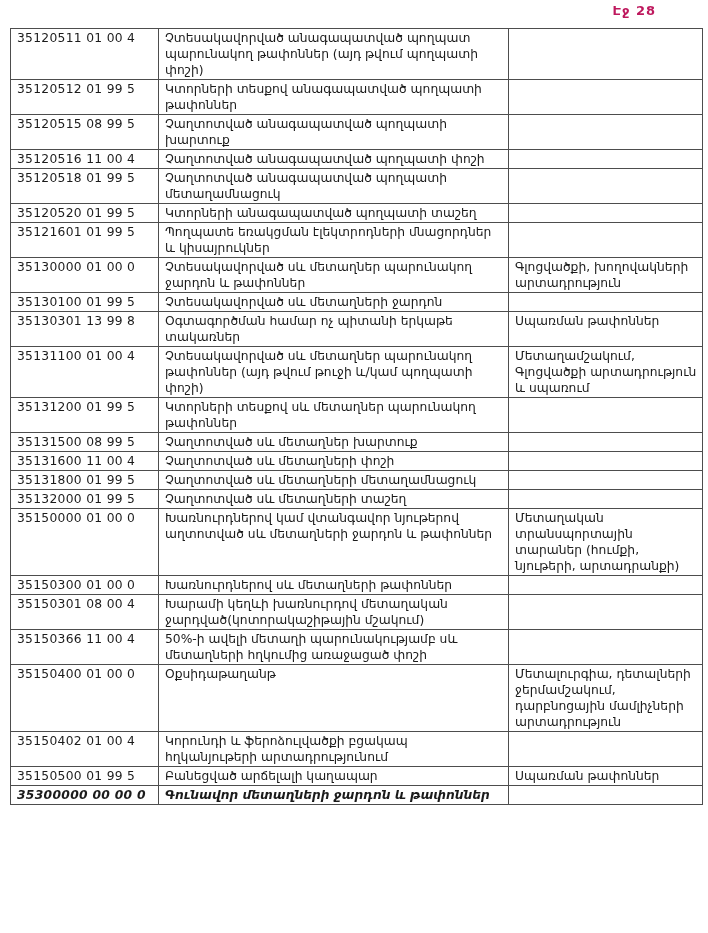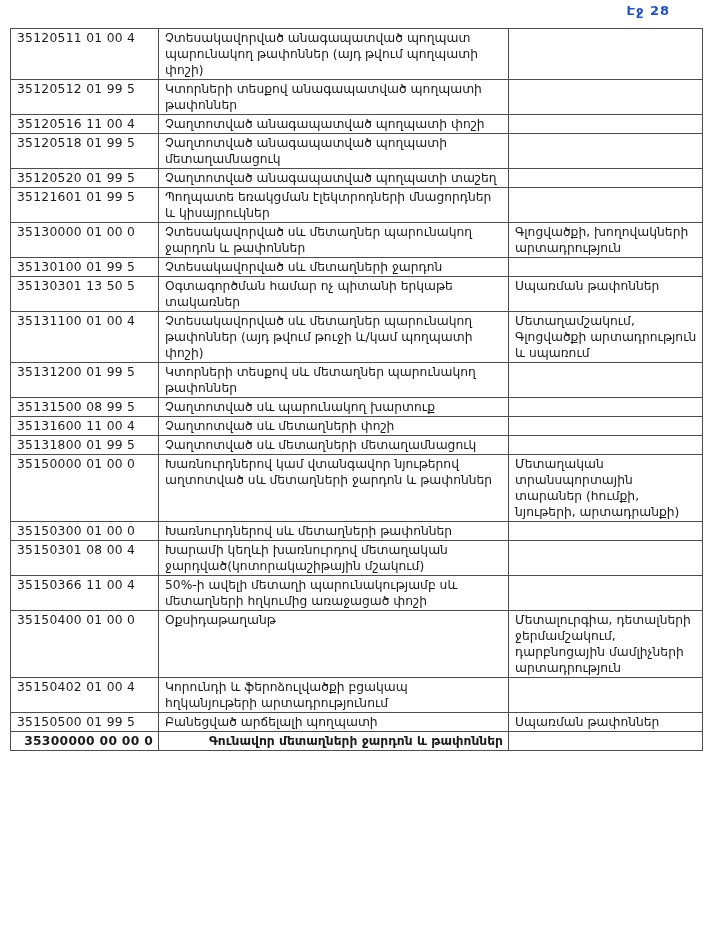--- a/index.html
+++ b/index.html
@@ -11,25 +11,25 @@
     width: 708px;
     height: 933px;
     position: relative;
     font-family: "DejaVu Sans", sans-serif;
     color: #1b1b1b;
     -webkit-font-smoothing: antialiased;
   }
   .page-label {
     position: absolute;
     top: 3px;
-    right: 38px;
+    right: 52px;
     font-size: 13px;
     font-weight: bold;
     letter-spacing: 1px;
-    color: #1d4ed8;
+    color: #be185d;
   }
   table.waste-table {
     position: absolute;
     top: 28px;
     left: 10px;
     width: 692px;
     border-collapse: collapse;
     table-layout: fixed;
     font-size: 12.3px;
     line-height: 16px;
@@ -41,21 +41,21 @@
     padding: 1px 5px 1px 6px;
     overflow: hidden;
   }
   td.code {
     padding-left: 12px;
     white-space: nowrap;
     letter-spacing: 0.3px;
   }
   tr.emphasis td {
     font-weight: bold;
-    text-align: right;
+    font-style: italic;
   }
   col.c1 { width: 148px; }
   col.c2 { width: 350px; }
   col.c3 { width: 194px; }
 </style>
 </head>
 <body>
 
 <div class="page-label">Էջ 28</div>
 
@@ -70,77 +70,87 @@
     <td class="code">35120511 01 00 4</td>
     <td class="desc">Չտեսակավորված անագապատված պողպատ պարունակող թափոններ (այդ թվում պողպատի փոշի)</td>
     <td class="note"></td>
   </tr>
       <tr>
     <td class="code">35120512 01 99 5</td>
     <td class="desc">Կտորների տեսքով անագապատված պողպատի թափոններ</td>
     <td class="note"></td>
   </tr>
       <tr>
+    <td class="code">35120515 08 99 5</td>
+    <td class="desc">Չաղտոտված անագապատված պողպատի խարտուք</td>
+    <td class="note"></td>
+  </tr>
+      <tr>
     <td class="code">35120516 11 00 4</td>
     <td class="desc">Չաղտոտված անագապատված պողպատի փոշի</td>
     <td class="note"></td>
   </tr>
       <tr>
     <td class="code">35120518 01 99 5</td>
     <td class="desc">Չաղտոտված անագապատված պողպատի մետաղամնացուկ</td>
     <td class="note"></td>
   </tr>
       <tr>
     <td class="code">35120520 01 99 5</td>
-    <td class="desc">Չաղտոտված անագապատված պողպատի տաշեղ</td>
+    <td class="desc">Կտորների անագապատված պողպատի տաշեղ</td>
     <td class="note"></td>
   </tr>
       <tr>
     <td class="code">35121601 01 99 5</td>
     <td class="desc">Պողպատե եռակցման էլեկտրոդների մնացորդներ և կիսայրուկներ</td>
     <td class="note"></td>
   </tr>
       <tr>
     <td class="code">35130000 01 00 0</td>
     <td class="desc">Չտեսակավորված սև մետաղներ պարունակող ջարդոն և թափոններ</td>
     <td class="note">Գլոցվածքի, խողովակների արտադրություն</td>
   </tr>
       <tr>
     <td class="code">35130100 01 99 5</td>
     <td class="desc">Չտեսակավորված սև մետաղների ջարդոն</td>
     <td class="note"></td>
   </tr>
       <tr>
-    <td class="code">35130301 13 50 5</td>
+    <td class="code">35130301 13 99 8</td>
     <td class="desc">Օգտագործման համար ոչ պիտանի երկաթե տակառներ</td>
     <td class="note">Սպառման թափոններ</td>
   </tr>
       <tr>
     <td class="code">35131100 01 00 4</td>
     <td class="desc">Չտեսակավորված սև մետաղներ պարունակող թափոններ (այդ թվում թուջի և/կամ պողպատի փոշի)</td>
     <td class="note">Մետաղամշակում, Գլոցվածքի արտադրություն և սպառում</td>
   </tr>
       <tr>
     <td class="code">35131200 01 99 5</td>
     <td class="desc">Կտորների տեսքով սև մետաղներ պարունակող թափոններ</td>
     <td class="note"></td>
   </tr>
       <tr>
     <td class="code">35131500 08 99 5</td>
-    <td class="desc">Չաղտոտված սև պարունակող խարտուք</td>
+    <td class="desc">Չաղտոտված սև մետաղներ խարտուք</td>
     <td class="note"></td>
   </tr>
       <tr>
     <td class="code">35131600 11 00 4</td>
     <td class="desc">Չաղտոտված սև մետաղների փոշի</td>
     <td class="note"></td>
   </tr>
       <tr>
     <td class="code">35131800 01 99 5</td>
     <td class="desc">Չաղտոտված սև մետաղների մետաղամնացուկ</td>
+    <td class="note"></td>
+  </tr>
+      <tr>
+    <td class="code">35132000 01 99 5</td>
+    <td class="desc">Չաղտոտված սև մետաղների տաշեղ</td>
     <td class="note"></td>
   </tr>
       <tr>
     <td class="code">35150000 01 00 0</td>
     <td class="desc">Խառնուրդներով կամ վտանգավոր նյութերով աղտոտված սև մետաղների ջարդոն և թափոններ</td>
     <td class="note">Մետաղական տրանսպորտային տարաներ (հումքի, նյութերի, արտադրանքի)</td>
   </tr>
       <tr>
     <td class="code">35150300 01 00 0</td>
     <td class="desc">Խառնուրդներով սև մետաղների թափոններ</td>
@@ -161,21 +171,21 @@
     <td class="desc">Օքսիդաթաղանթ</td>
     <td class="note">Մետալուրգիա, դետալների ջերմամշակում, դարբնոցային մամլիչների արտադրություն</td>
   </tr>
       <tr>
     <td class="code">35150402 01 00 4</td>
     <td class="desc">Կորունդի և ֆերոձուլվածքի  բցակապ հղկանյութերի արտադրությունում</td>
     <td class="note"></td>
   </tr>
       <tr>
     <td class="code">35150500 01 99 5</td>
-    <td class="desc">Բանեցված արճելալի պողպատի</td>
+    <td class="desc">Բանեցված արճելալի կաղապար</td>
     <td class="note">Սպառման թափոններ</td>
   </tr>
       <tr class="emphasis">
     <td class="code">35300000 00 00 0</td>
     <td class="desc">Գունավոր մետաղների ջարդոն և թափոններ</td>
     <td class="note"></td>
   </tr>
     </tbody>
 </table>
 

